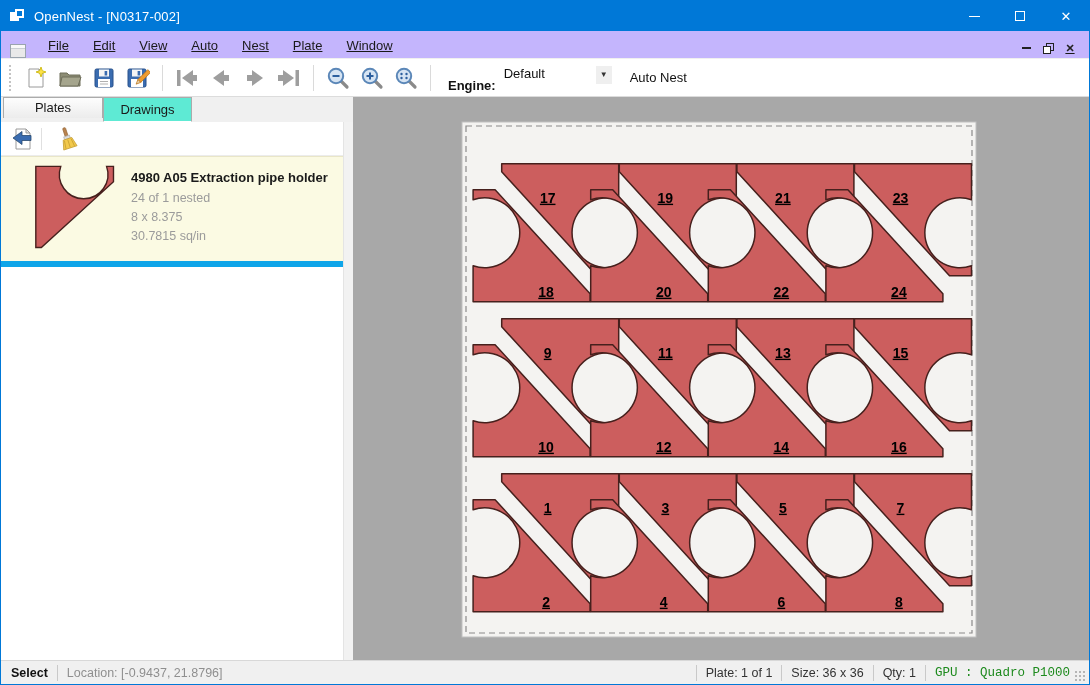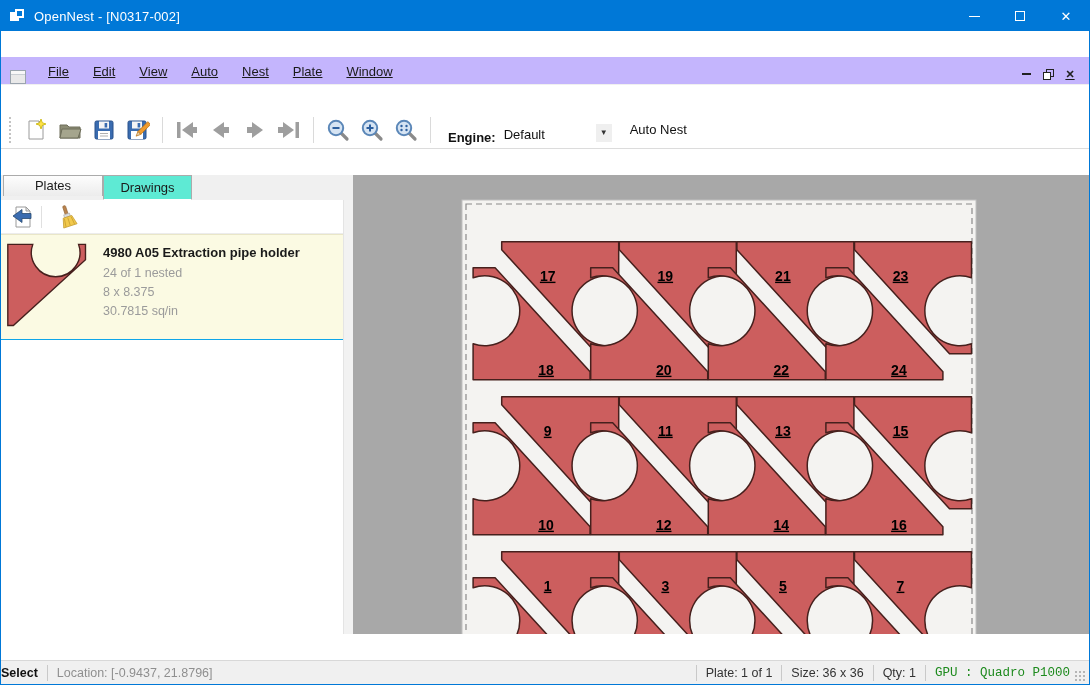--- a/index.html
+++ b/index.html
@@ -1,18 +1,18 @@
 <!DOCTYPE html>
 <html><head>
 <meta charset="utf-8">
 <style>
   * { margin:0; padding:0; box-sizing:border-box; }
   html,body { width:1090px; height:685px; overflow:hidden; background:#e0e0e0;
               font-family:"Liberation Sans", sans-serif; }
-  .window { width:1090px; height:685px; border:1px solid #0078d7; display:flex; flex-direction:column; background:#fff;gap:26px; }
+  .window { width:1090px; height:685px; border:1px solid #0078d7; display:flex; flex-direction:column; background:#fff; }
 
   
   .titlebar { height:30px; background:#0078d7; color:#fff; display:flex; align-items:center; flex:0 0 auto; }
   .titlebar .app-icon { width:16px; height:14px; margin:0 8px 0 9px; position:relative; }
   .titlebar .app-icon .sq1 { position:absolute; left:0; top:3px; width:9px; height:9px; background:#fff; }
   .titlebar .app-icon .sq2 { position:absolute; left:5px; top:0; width:9px; height:9px; border:2px solid #fff; background:#0078d7; }
   .titlebar .title { font-size:13px; letter-spacing:.2px; }
   .caption-btns { margin-left:auto; display:flex; height:30px; }
   .cap-btn { width:46px; height:30px; display:flex; align-items:center; justify-content:center; color:#fff; font-size:13px; }
   .cap-btn .min-glyph { width:11px; height:1px; background:#fff; display:block; }
@@ -29,52 +29,52 @@
   .restore-glyph { position:relative; width:11px; height:11px; display:block; }
   .restore-glyph .r1 { position:absolute; left:0; bottom:0; width:8px; height:8px; border:1.5px solid #222; background:#fff; }
   .restore-glyph .r2 { position:absolute; right:0; top:0; width:8px; height:8px; border:1.5px solid #222; }
 
   
   .toolbar { height:38px; background:#fff; border-bottom:1px solid #dcdcdc; display:flex; align-items:center; flex:0 0 auto; }
   .grip { width:4px; height:26px; border-left:2px dotted #c3c3c3; margin:0 6px 0 8px; }
   .tb-btn { width:34px; height:32px; display:flex; align-items:center; justify-content:center; border-radius:2px; }
   .tb-sep { width:1px; height:26px; background:#dadada; margin:0 7px; }
   .engine-label { font-weight:bold; font-size:13px; color:#111; margin:16px 6px 0 10px; }
-  .engine-select { display:flex; align-items:flex-end; width:110px; height:24px; font-size:13px; color:#111; }
+  .engine-select { display:flex; align-items:flex-start; width:110px; height:24px; font-size:13px; color:#111; }
   .engine-select .val { flex:1; padding-left:2px; }
   .engine-select .dd { width:16px; height:18px; background:#efefef; display:flex; align-items:center; justify-content:center; font-size:8px; color:#333; }
   .autonest-btn { font-size:13px; color:#111; padding:4px 10px; margin-left:8px; border-radius:2px; }
 
   
   .main { flex:1 1 auto; display:flex; min-height:0; }
   .left-panel { width:352px; flex:0 0 auto; display:flex; flex-direction:column; background:#fff; position:relative; }
   .scroll-strip { position:absolute; right:0; top:25px; bottom:0; width:10px; background:#f2f2f2; border-left:1px solid #e4e4e4; }
 
   .tabs-row { height:25px; background:#f0f0f0; display:flex; align-items:flex-start; flex:0 0 auto; }
   .tab { font-size:13px; color:#1a1a1a; text-align:center; }
   .tab.inactive { width:100px; height:21px; line-height:20px; background:linear-gradient(#fdfdfd,#ececec); border:1px solid #ababab; border-bottom:none; margin-left:2px; }
   .tab.active { width:89px; height:25px; line-height:24px; background:#5eead4; border:1px solid #ababab; border-bottom:1px solid #fff; position:relative; z-index:2; }
 
   .panel-toolbar { height:34px; background:#fff; display:flex; align-items:center; border-bottom:1px solid #ececec; flex:0 0 auto; }
   .pt-btn { width:30px; height:28px; display:flex; align-items:center; justify-content:center; margin-left:6px; }
   .pt-sep { width:1px; height:22px; background:#e0e0e0; margin:0 4px; }
 
-  .drawing-item { background:#fbfae3; border-top:1px solid #e9e6c8; border-bottom:1px solid #0ea5e9; display:flex; padding:8px 10px 10px 0; flex:0 0 auto; }
+  .drawing-item { background:#fbfae3; border-top:1px solid #e9e6c8; border-bottom:6px solid #0ea5e9; display:flex; padding:8px 10px 10px 28px; flex:0 0 auto;align-items:center; }
   .thumb-box { width:92px; height:86px; flex:0 0 auto; }
   .item-text { padding-left:10px; padding-top:2px; }
   .item-title { font-size:13px; font-weight:bold; color:#1a1a1a; margin-bottom:6px; }
   .item-line { font-size:12.5px; color:#9b9b9b; margin-bottom:5px; }
 
   .canvas { flex:1 1 auto; background:#a8a8a8; position:relative; overflow:hidden;padding-left:32px; }
   .canvas svg.nest-svg { position:absolute; left:0; top:0; }
 
   
   .statusbar { height:24px; background:#f0f0f0; border-top:1px solid #d8d8d8; display:flex; align-items:center; font-size:12.5px; color:#333; flex:0 0 auto; }
   .sb-sep { width:1px; height:16px; background:#c9c9c9; margin:0 9px; }
-  .sb-mode { font-weight:bold; color:#111; }
+  .sb-mode { font-weight:bold; color:#111; margin-left:10px; }
   .sb-loc { color:#8f8f8f; }
   .sb-right { margin-left:auto; display:flex; align-items:center; }
   .sb-grip { width:12px; height:12px; margin:6px 3px 0 4px;
              background:radial-gradient(circle at 2px 2px,#b5b5b5 1px,transparent 1.2px);
              background-size:4px 4px; }
 </style>
 </head>
 <body>
 
 <div class="window">

